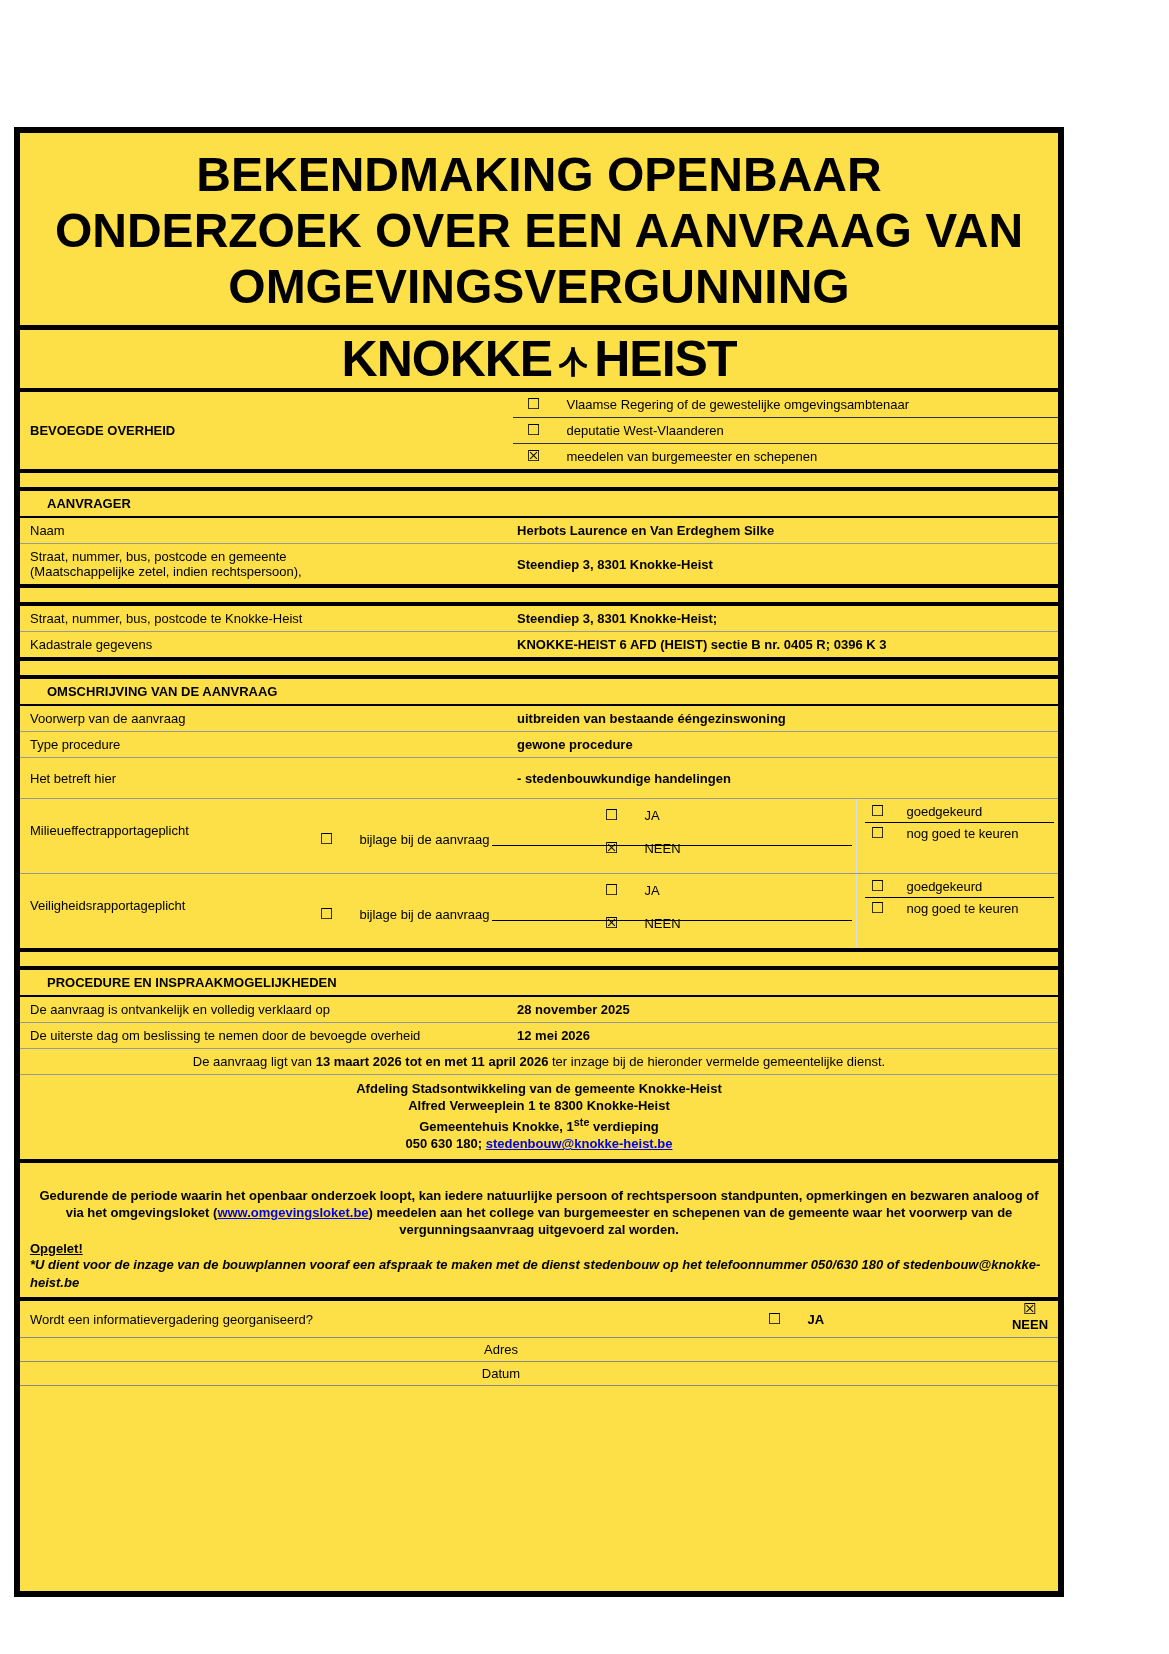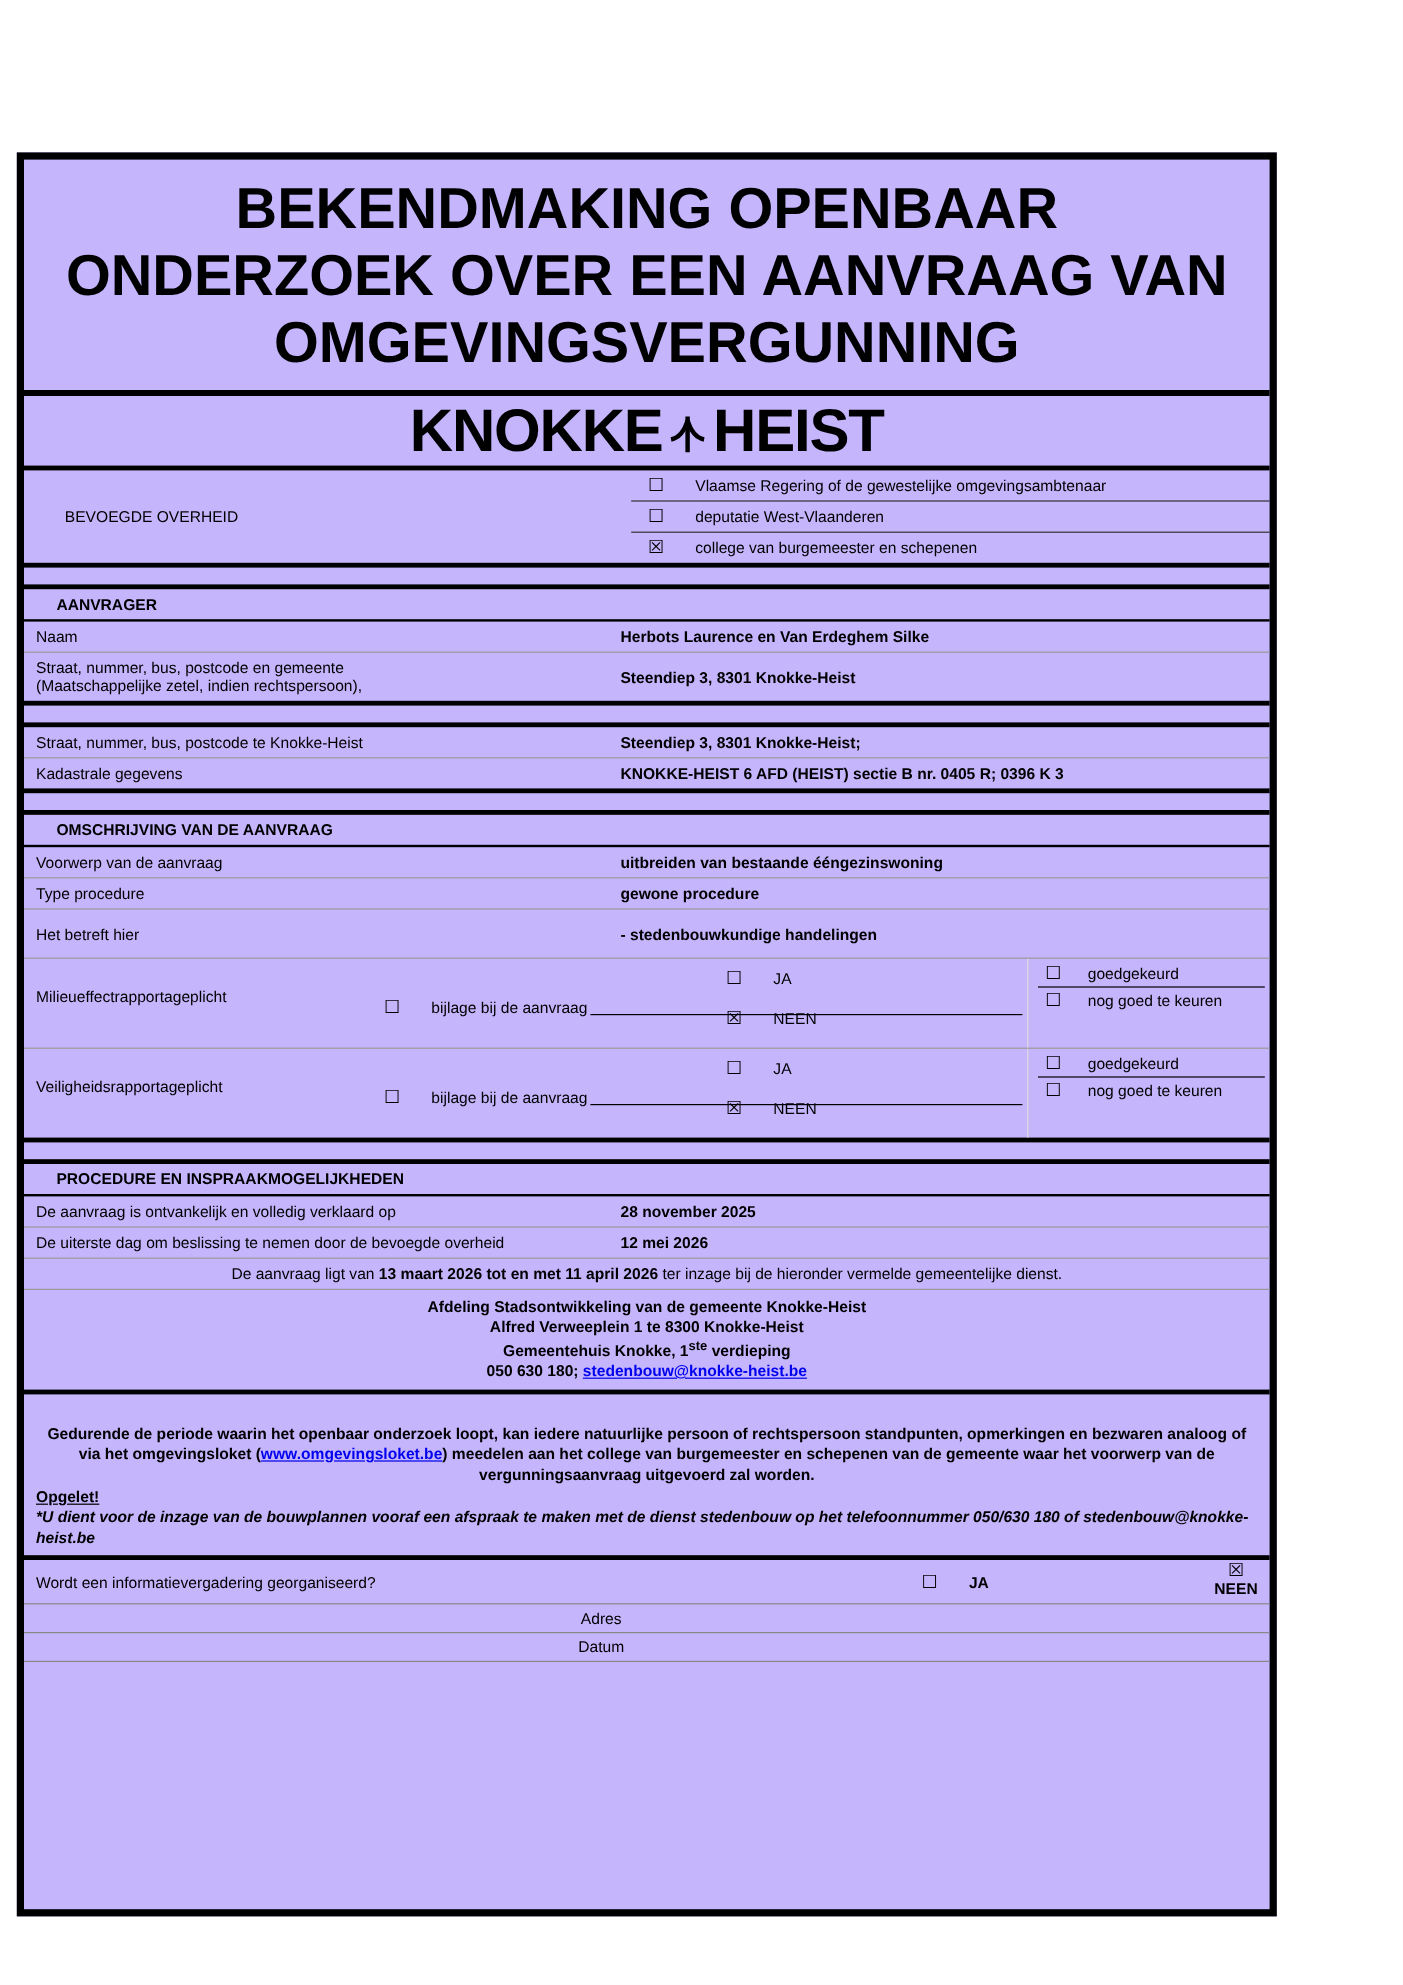--- a/index.html
+++ b/index.html
@@ -1,19 +1,19 @@
 <!DOCTYPE html>
 <html><head>
 <meta charset="utf-8">
 <style>
   html,body{margin:0;padding:0;background:#ffffff;}
   .page{position:relative;width:1169px;height:1654px;background:#ffffff;
         font-family:"Liberation Sans",sans-serif;font-size:13px;color:#000;overflow:hidden;}
   .doc{position:absolute;left:14px;top:127px;width:1050px;height:1470px;
-       border:6px solid #000;box-sizing:border-box;background:#c4b5fd;}
+       border:6px solid #000;box-sizing:border-box;background:#fde047;}
 
   
   .title-box{border-bottom:5px solid #000;text-align:center;padding:14px 6px 10px;}
   .title-line{font-weight:900;font-size:48px;line-height:56px;letter-spacing:0;
               font-family:"Liberation Sans",sans-serif;}
   .logo-row{border-bottom:4px solid #000;height:58px;display:flex;align-items:center;
             justify-content:center;font-weight:900;font-size:50px;letter-spacing:-1px;}
   .logo-sym{margin:6px 4px 0 4px;}
 
   
@@ -23,21 +23,21 @@
   .kv-row{display:flex;align-items:center;min-height:25px;border-bottom:1px solid #999;}
   .kv-row:last-child{border-bottom:none;}
   .kv-row.tall{min-height:40px;}
   .kv-label{width:47.5%;padding:3px 10px;box-sizing:border-box;}
   .kv-value{width:52.5%;padding:3px 4px;box-sizing:border-box;font-weight:700;}
   .cb{font-family:"DejaVu Sans",sans-serif;font-size:15px;line-height:1;}
 
   
   .bev{display:flex;}
   .bev-label{width:47.5%;display:flex;align-items:center;padding:6px 10px;
-             box-sizing:border-box;font-weight:400;margin-left:24px;}
+             box-sizing:border-box;font-weight:700;}
   .bev-options{width:52.5%;}
   .bev-opt{display:flex;align-items:center;gap:26px;padding:4px 0 4px 14px;
            border-bottom:1px solid #333;min-height:17px;}
   .bev-opt:last-child{border-bottom:none;}
 
   
   .rap-row{position:relative;height:74px;border-bottom:1px solid #999;}
   .rap-row:last-child{border-bottom:none;}
   .rap-row::before{content:"";position:absolute;left:836px;top:0;bottom:0;width:1px;background:#ddd;}
   .rap-label{position:absolute;left:10px;top:24px;}
@@ -96,21 +96,21 @@
         <div class="bev-opt">
           <span class="cb">☐</span>
           <span>Vlaamse Regering of de gewestelijke omgevingsambtenaar</span>
         </div>
         <div class="bev-opt">
           <span class="cb">☐</span>
           <span>deputatie West-Vlaanderen</span>
         </div>
         <div class="bev-opt">
           <span class="cb">☒</span>
-          <span>college van burgemeester en schepenen</span>
+          <span>meedelen van burgemeester en schepenen</span>
         </div>
       </div>
     </div>
 
     <div class="spacer"></div>
 
     <div class="section">
       <div class="sec-header">AANVRAGER</div>
       <div class="kv-row">
         <div class="kv-label">Naam</div>

